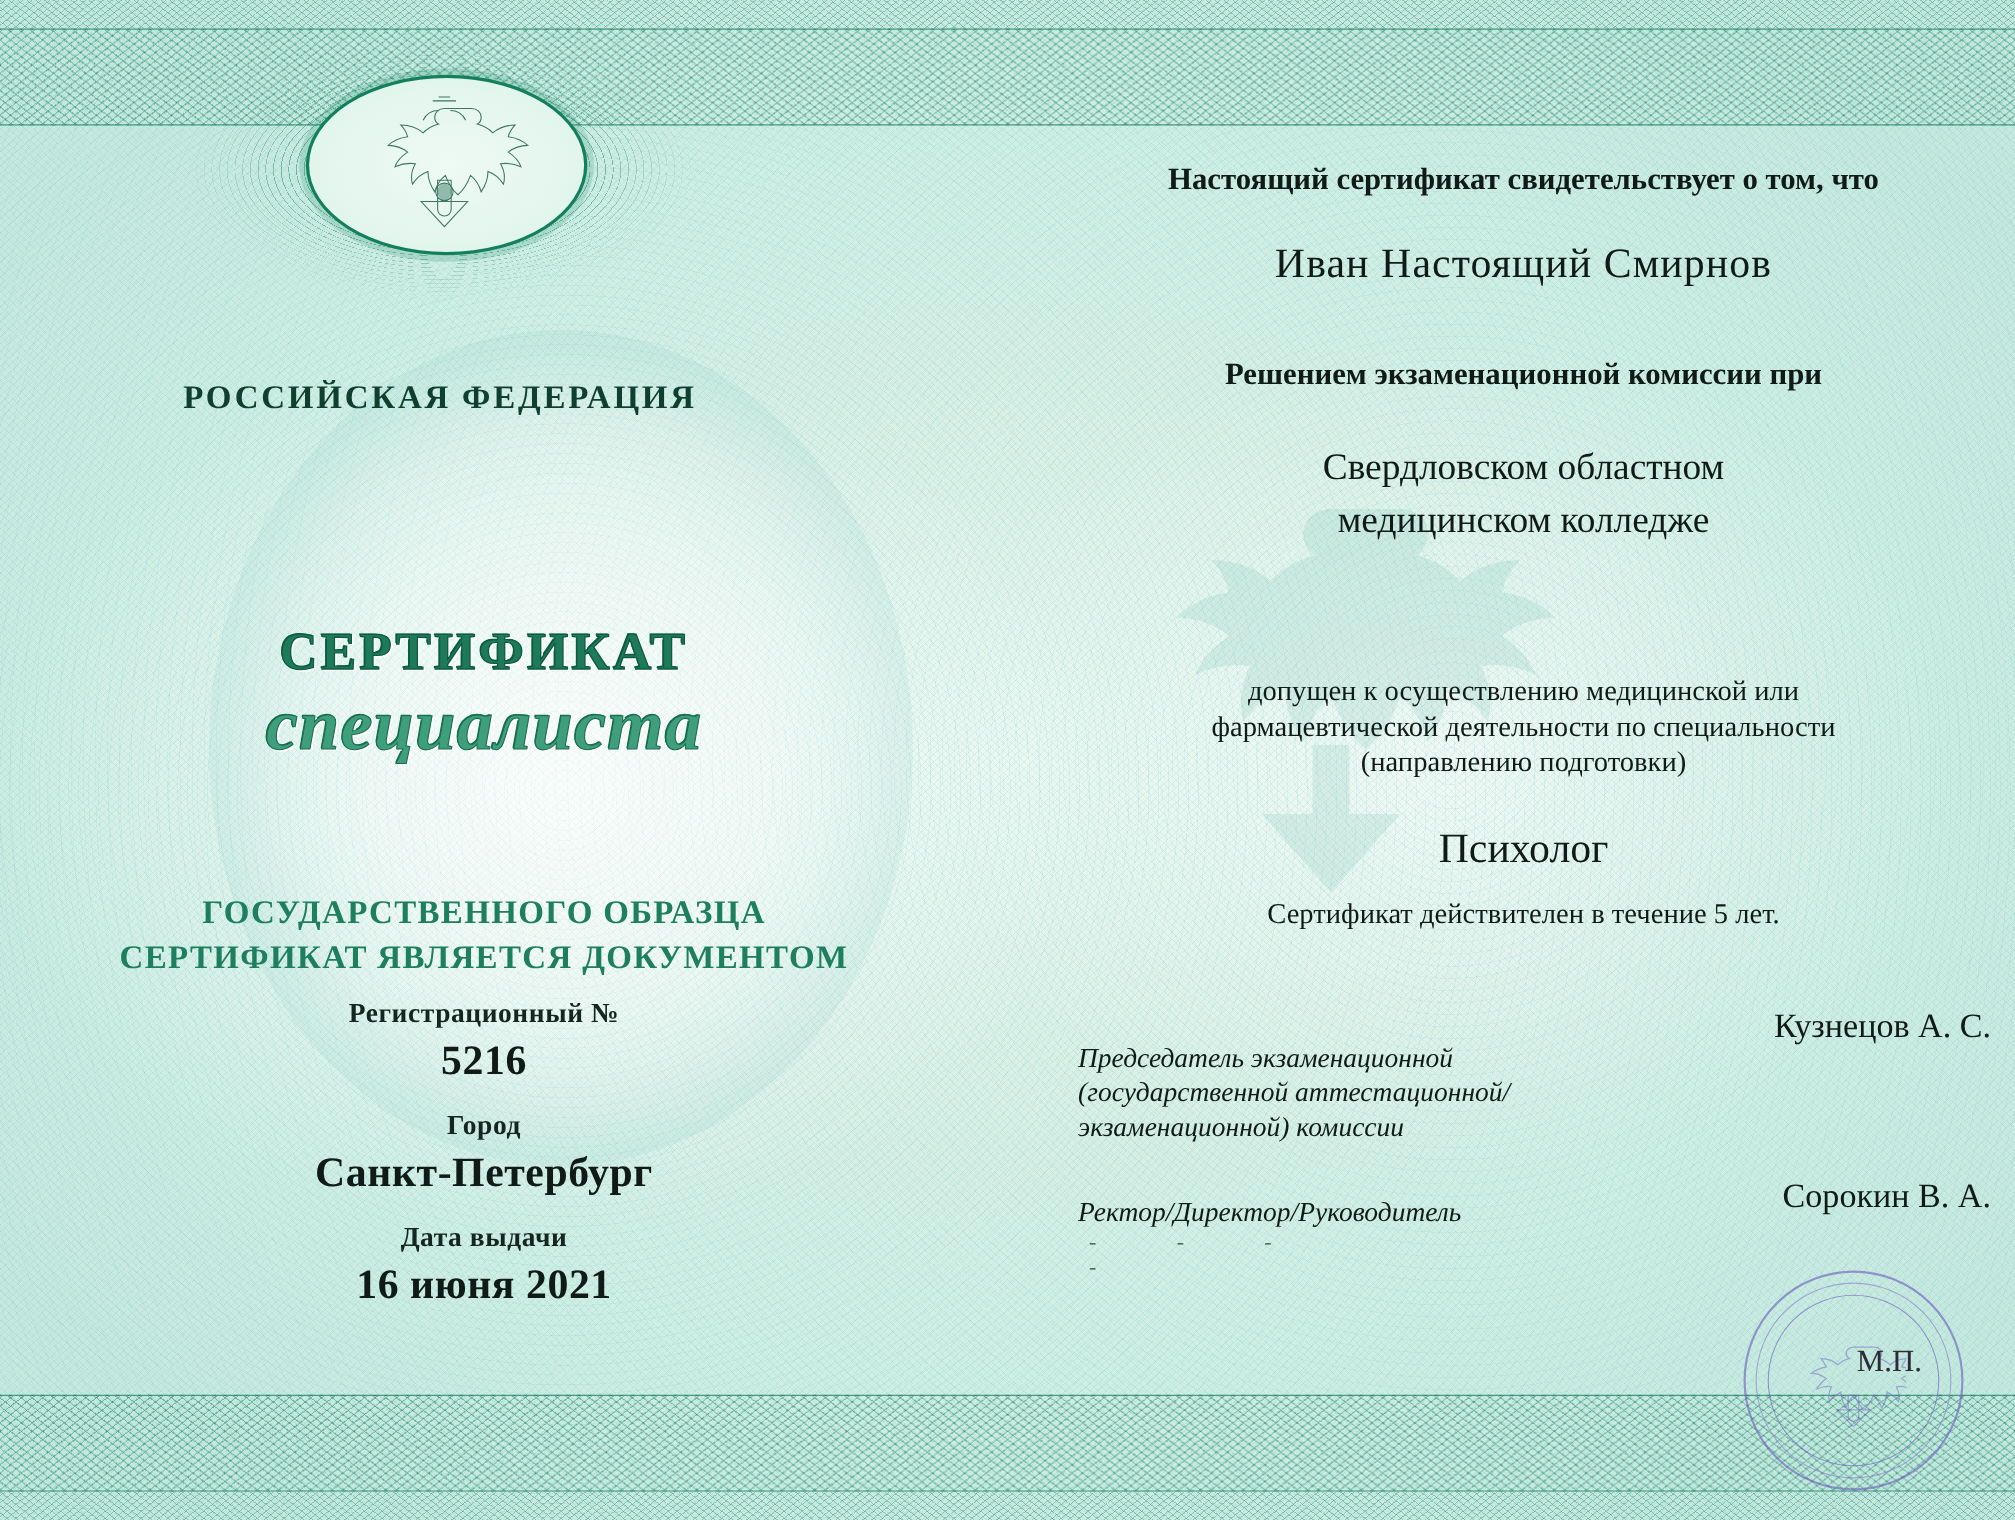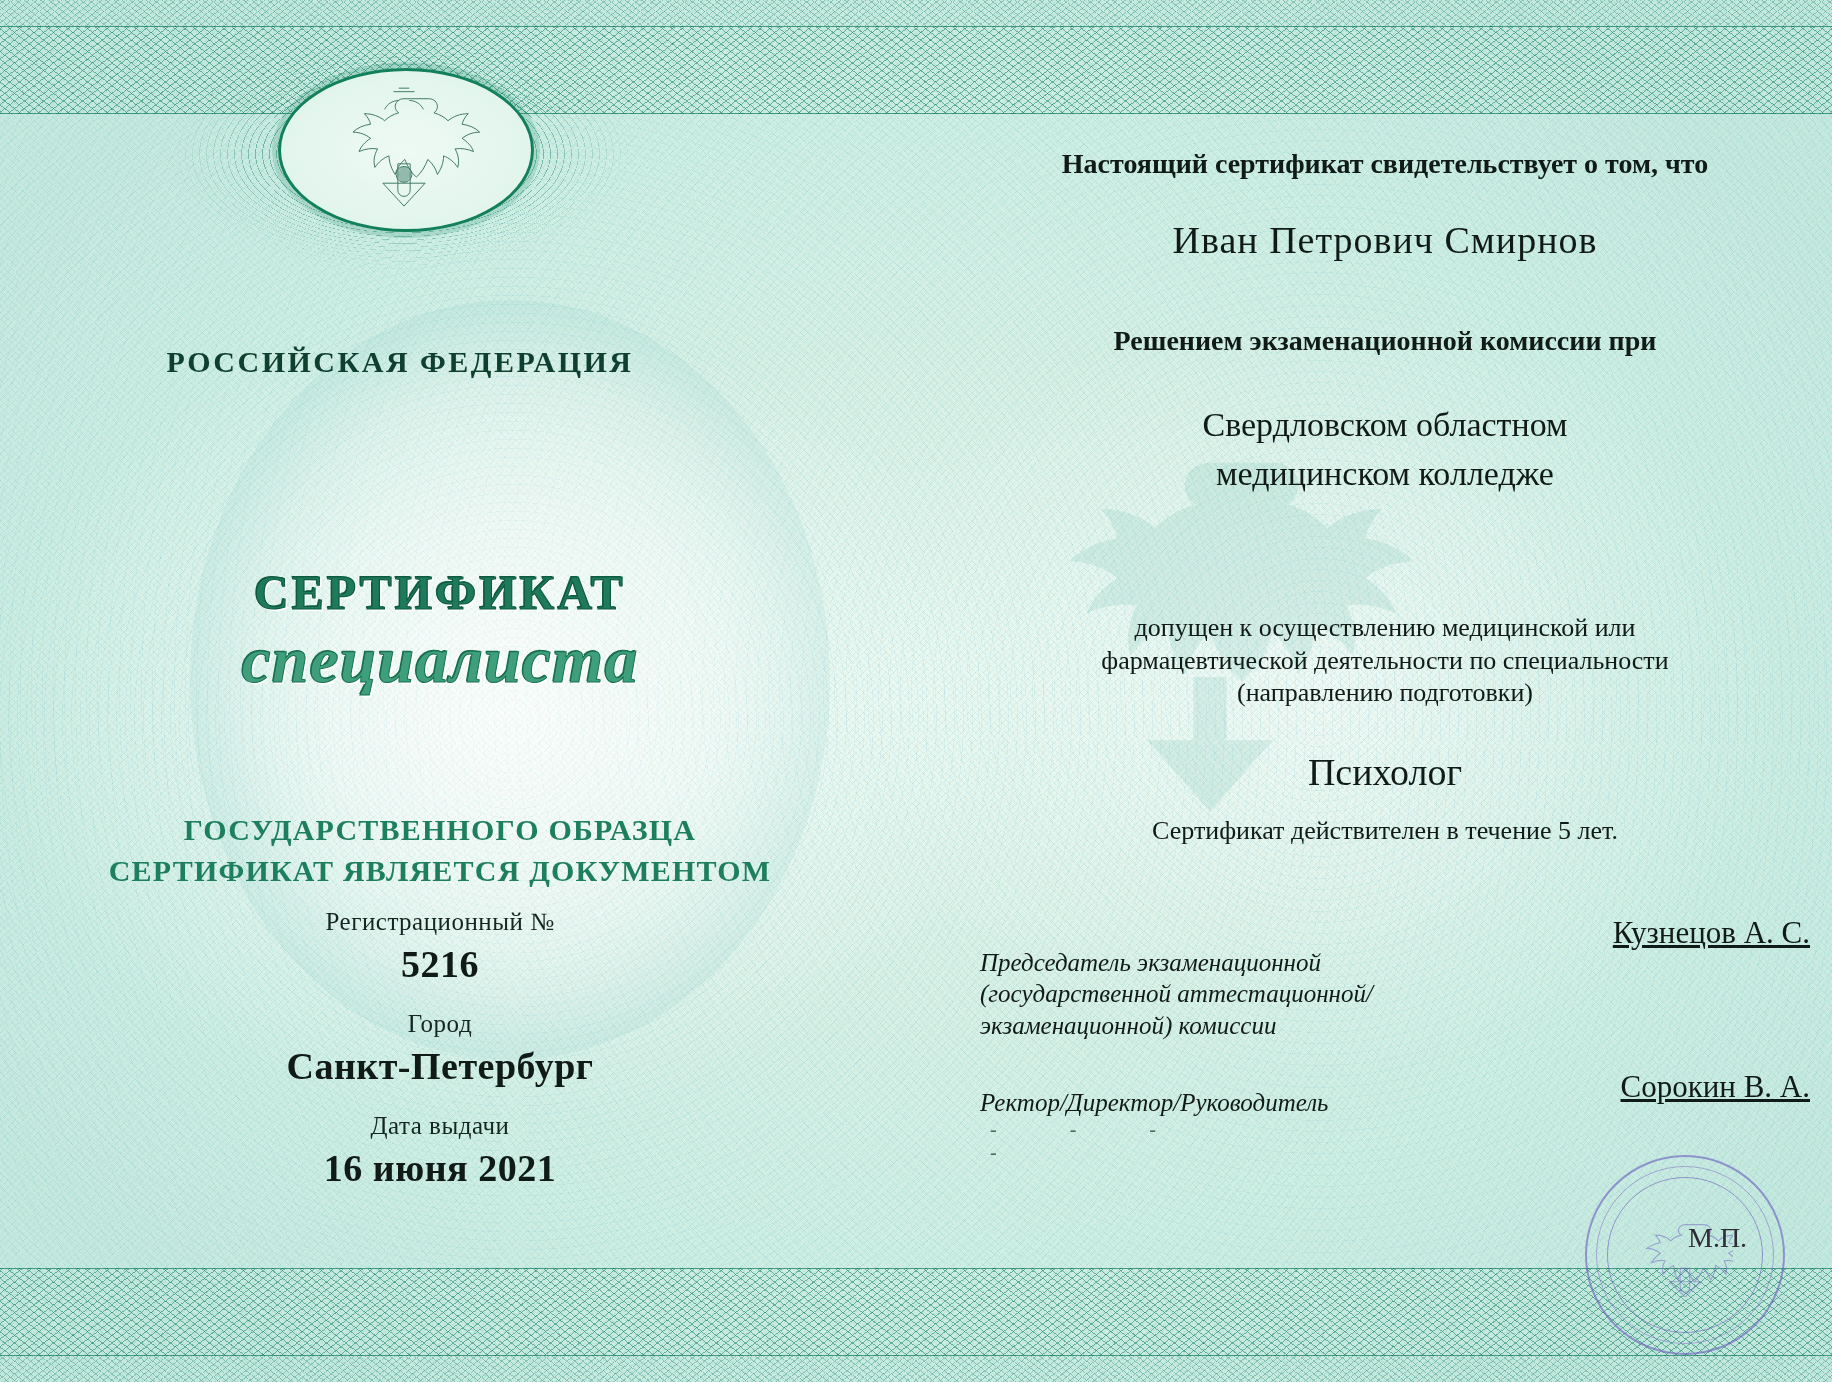--- a/index.html
+++ b/index.html
@@ -165,21 +165,21 @@
     text-align: center;
     color: #1d7f5e;
     font-size: 30px;
     font-weight: bold;
     letter-spacing: 1.2px;
     line-height: 1.35;
   }
 
   .field-label {
     font-size: 25px;
-    font-weight: normal;
+    font-weight: bold;
     color: #14261f;
     text-align: center;
     letter-spacing: 0.5px;
   }
   .field-value {
     font-size: 38px;
     color: #101a16;
     text-align: center;
     margin-top: 6px;
     letter-spacing: 0.5px;
@@ -226,21 +226,20 @@
     line-height: 1.25;
     text-align: left;
     max-width: 500px;
     margin-top: 32px;
   }
   .sign-name {
     font-size: 31px;
     color: #101a16;
     white-space: nowrap;
     padding-left: 14px;
-    text-decoration: underline;
   }
   .sign-dashes {
     position: absolute;
     left: 10px; top: 1118px;
     width: 260px;
     color: #4a6d60;
     font-size: 20px;
     letter-spacing: 34px;
   }
 
@@ -340,21 +339,21 @@
     <div class="date-block">
       <div class="field-label">Дата выдачи</div>
       <div class="field-value">16 июня 2021</div>
     </div>
   </div>
 
   <div class="right-col">
 
     <div class="r-line r-intro">Настоящий сертификат свидетельствует о том, что</div>
 
-    <div class="r-line r-name">Иван Петрович Смирнов</div>
+    <div class="r-line r-name">Иван Настоящий Смирнов</div>
 
     <div class="r-line r-bycomm">Решением экзаменационной комиссии при</div>
 
     <div class="r-line r-org">
       <div>Свердловском областном</div>
       <div>медицинском колледже</div>
     </div>
 
     <div class="r-line r-admit">
       <div>допущен  к  осуществлению  медицинской  или</div>

